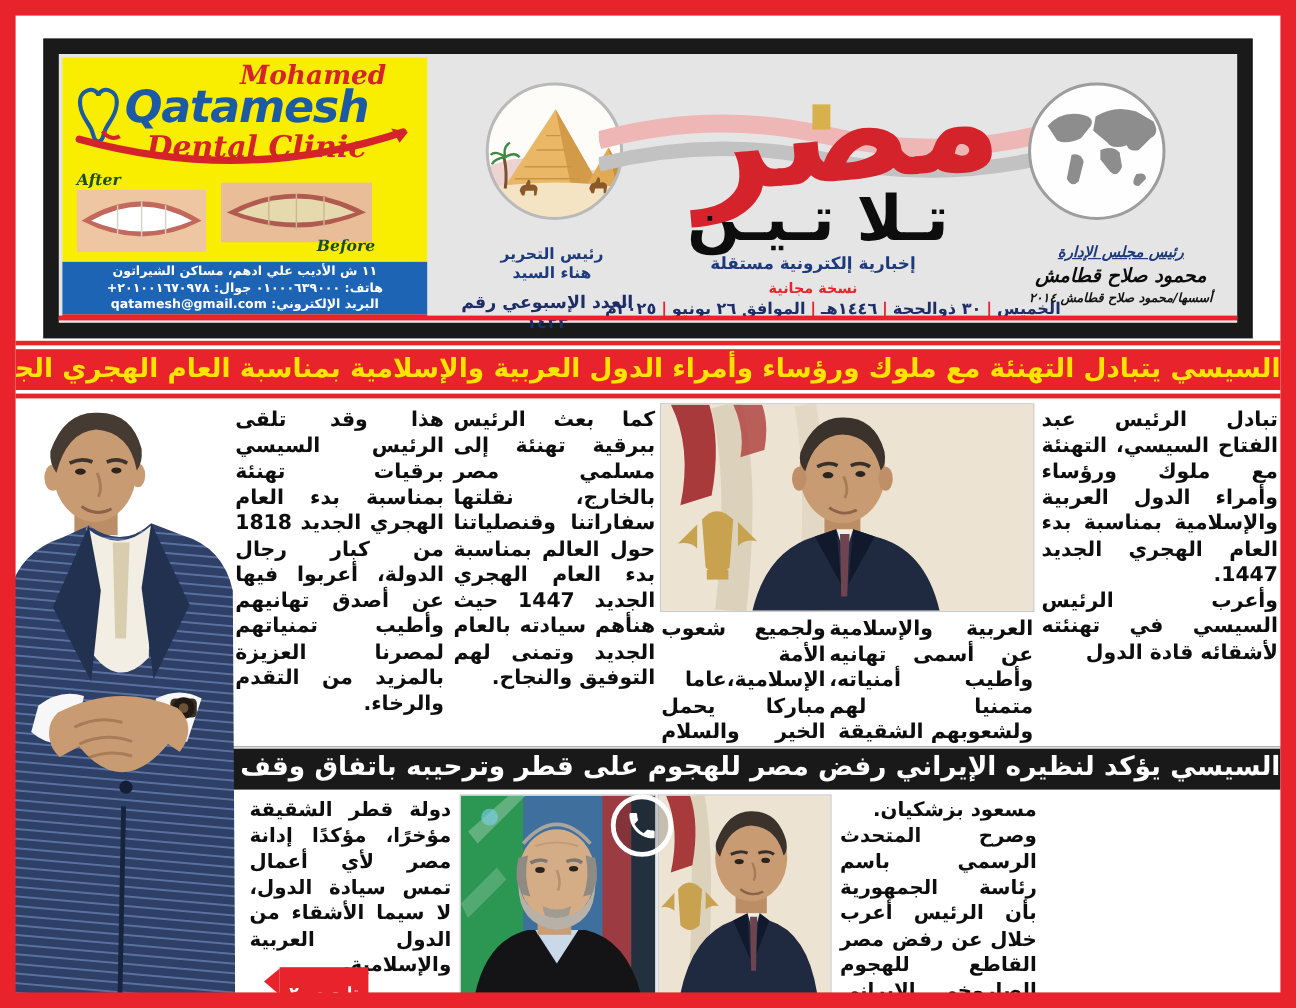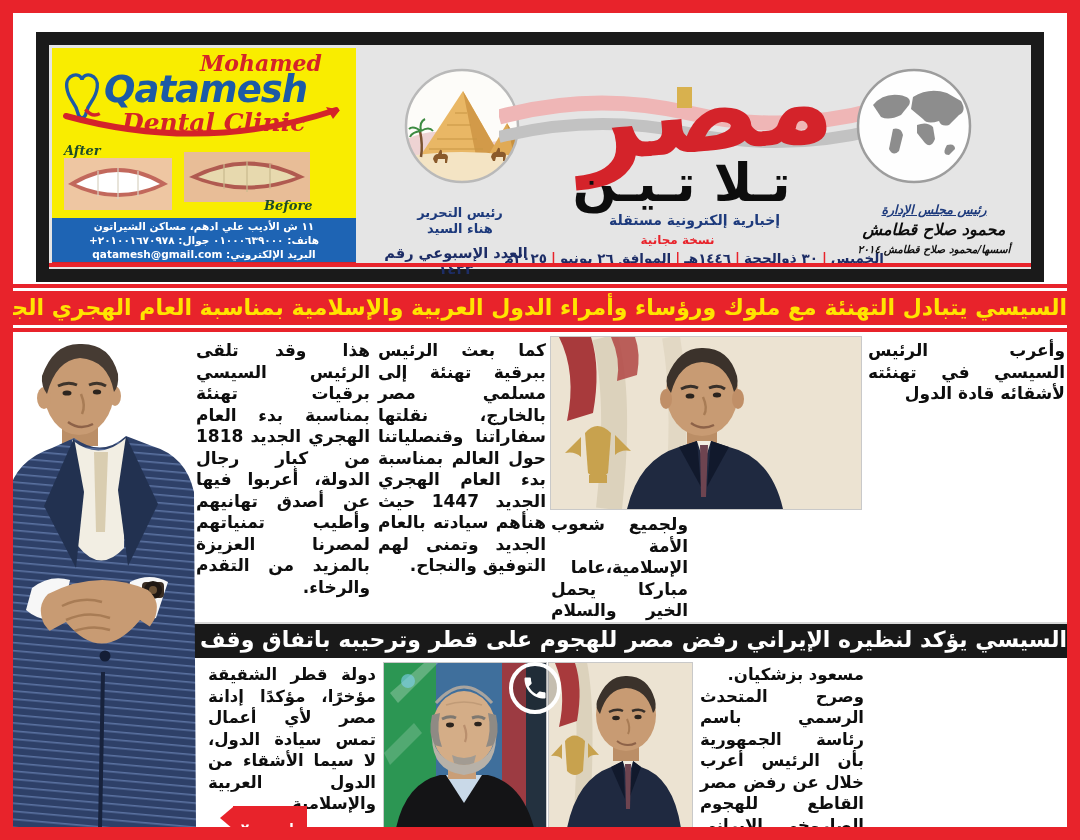--- a/index.html
+++ b/index.html
@@ -33,21 +33,21 @@
   .pyr-circle{position:absolute;left:354px;top:22px;width:118px;height:118px;}
   .globe-circle{position:absolute;left:806px;top:22px;width:118px;height:118px;}
 
   .editor{position:absolute;left:336px;top:160px;width:150px;text-align:center;direction:rtl;color:var(--navy);font-weight:bold;font-size:13px;line-height:16px;}
   .issue{position:absolute;left:316px;top:200px;width:182px;text-align:center;direction:rtl;color:#1d2d66;font-weight:bold;font-size:14.5px;}
 
   .wave{position:absolute;left:450px;top:38px;z-index:0;}
   .logo-word{position:absolute;left:500px;top:-10px;width:310px;height:152px;display:flex;align-items:center;justify-content:center;
     font-size:116px;font-weight:bold;color:var(--logo_red);transform:rotate(-5deg);z-index:1;line-height:1;}
   .logo-sub{position:absolute;left:520px;top:110px;width:225px;text-align:center;font-size:52px;font-weight:bold;color:#0d0d0d;z-index:1;line-height:1.1;}
-  .logo-tagline{position:absolute;left:538px;top:167px;width:215px;text-align:center;direction:rtl;color:var(--navy);font-weight:bold;font-size:14px;}
+  .logo-tagline{position:absolute;left:521px;top:167px;width:215px;text-align:center;direction:rtl;color:var(--navy);font-weight:bold;font-size:14px;}
   .free-copy{position:absolute;left:521px;top:188px;width:215px;text-align:center;direction:rtl;color:var(--frame_red);font-weight:bold;font-size:12px;}
   .date-line{position:absolute;left:478px;top:205px;width:334px;display:flex;justify-content:center;direction:rtl;color:#1d2d66;font-weight:bold;font-size:13.5px;}
   .date-seg{white-space:nowrap;}
   .date-seg + .date-seg::before{content:"|";color:var(--frame_red);padding:0 4px;font-weight:bold;}
 
   .chairman{position:absolute;left:780px;top:157px;width:210px;text-align:center;direction:rtl;font-style:italic;}
   .chairman-title{color:var(--navy);font-weight:bold;font-size:12.5px;text-decoration:underline;}
   .chairman-name{color:#0d0d0d;font-weight:bold;font-size:16px;margin-top:3px;}
   .chairman-founded{color:#111;font-size:10.5px;font-weight:bold;margin-top:4px;}
 
@@ -289,22 +289,24 @@
       <path d="M140 86 q11 8 23 2" stroke="#8d6248" stroke-width="2.4" fill="none"></path>
       <path d="M76 172 Q88 122 128 110 L146 104 Q152 116 160 104 L178 110 Q220 120 232 172 Z" fill="#1f2940"></path>
       <path d="M128 110 L150 150 L146 104 Z" fill="#11192c"></path>
       <path d="M178 110 L156 150 L160 104 Z" fill="#11192c"></path>
       <path d="M146 104 L153 126 L160 104 Z" fill="#f2eee3"></path>
       <path d="M149 108 L157 108 L155 160 L150 160 Z" fill="#6e4450"></path>
     </svg>
   </div>
 
   <div class="acol cap-left">ولجميع شعوب الأمة الإسلامية،عاما مباركا يحمل الخير والسلام والاستقرار.</div>
+  <div class="acol cap-right">العربية والإسلامية عن أسمى تهانيه وأطيب أمنياته، متمنيا لهم ولشعوبهم الشقيقة</div>
 
   <div class="acol lead-col">
+    <p>تبادل الرئيس عبد الفتاح السيسي، التهنئة مع ملوك ورؤساء وأمراء الدول العربية والإسلامية بمناسبة بدء العام الهجري الجديد 1447.</p>
     <p>وأعرب الرئيس السيسي في تهنئته لأشقائه قادة الدول</p>
   </div>
 
   <div class="headline2">
     <span>السيسي يؤكد لنظيره الإيراني رفض مصر للهجوم على قطر وترحيبه باتفاق وقف إطلاق النار</span>
   </div>
 
   <div class="acol col-qatar">دولة قطر الشقيقة مؤخرًا، مؤكدًا إدانة مصر لأي أعمال تمس سيادة الدول، لا سيما الأشقاء من الدول العربية والإسلامية.</div>
 
   <div class="tag">

